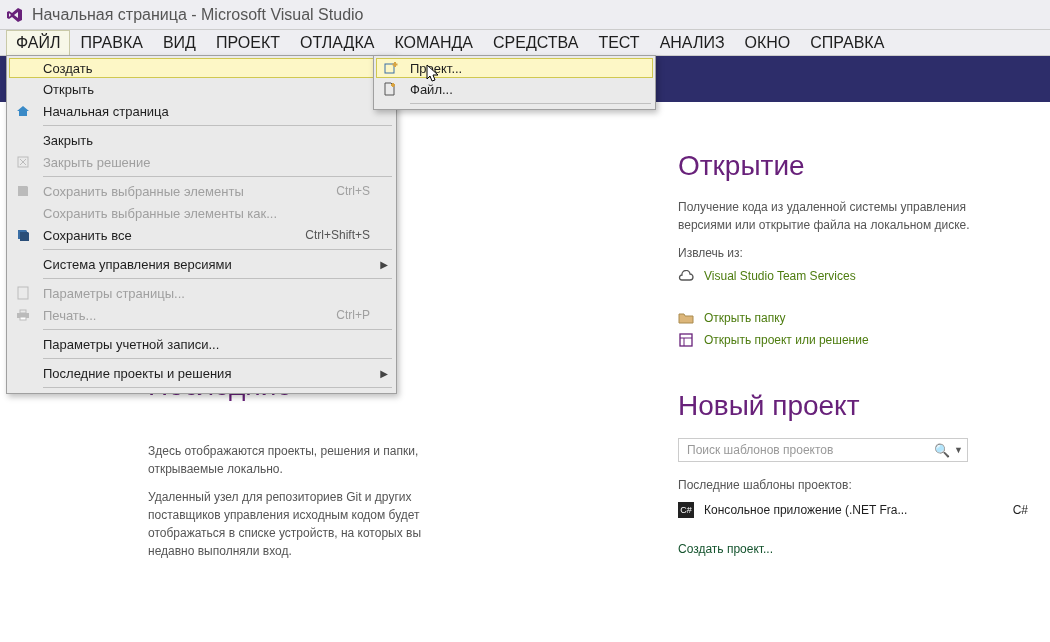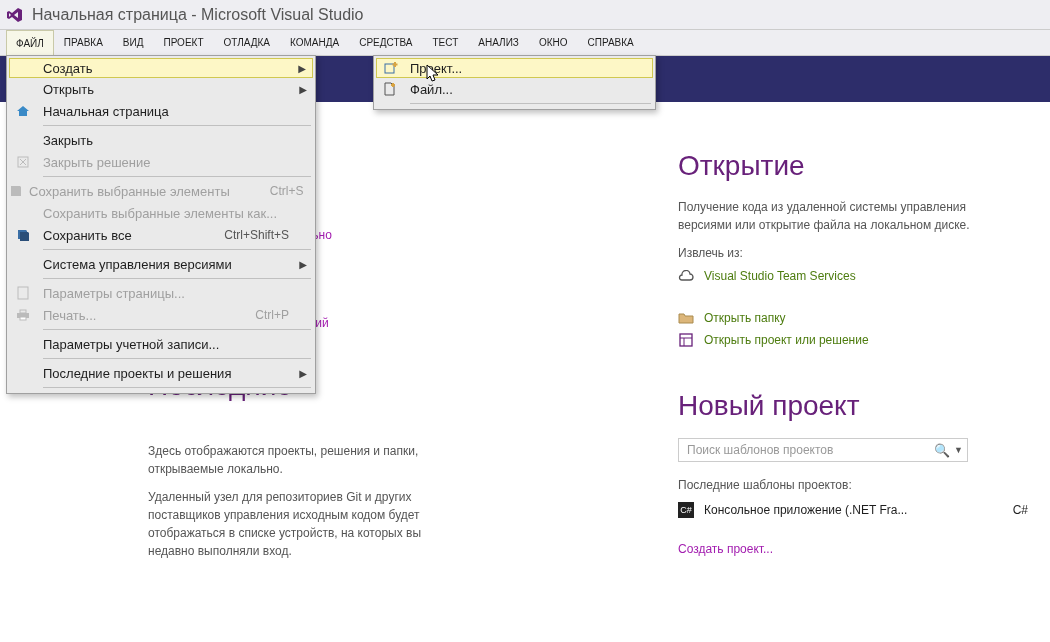--- a/index.html
+++ b/index.html
@@ -28,21 +28,21 @@
     margin-right: 8px;
     display:flex;align-items:center;justify-content:center;
   }
   .titlebar .title { color:#555; }
   .menubar {
     height: 26px;
     display: flex;
     align-items: stretch;
     background: #eeeef2;
     border-bottom: 1px solid #ccc;
-    font-size: 10px;
+    font-size: 16px;
     padding-left: 6px;
   }
   .menubar .menu-item {
     display: flex;
     align-items: center;
     padding: 0 10px;
     color: #1e1e1e;
     cursor: default;
     text-transform: uppercase;
   }
@@ -73,21 +73,21 @@
   .content .col-right {
     position:absolute;
     left: 640px; top: 48px; width: 350px;
   }
   .h1 {
     font-size: 28px;
     font-weight: 300;
     color: #68217a;
     margin: 0 0 16px 0;
   }
-  .link { color:#a21caf; cursor:pointer; margin:4px 0; }
+  .link { color:#14532d; cursor:pointer; margin:4px 0; }
   .muted { color:#555; line-height:1.5; }
   .section-gap { height: 36px; }
   .open-item {
     display:flex; align-items:center; gap:10px;
     margin:6px 0; color:#4d7c0f; cursor:pointer;
   }
   .open-item .ico { width:16px;height:16px; display:flex;align-items:center;justify-content:center; }
   .searchbox {
     display:flex;align-items:center;
     border:1px solid #ccc;
@@ -129,21 +129,21 @@
   .dropdown .label { flex:0 0 auto; }
   .dropdown .shortcut { margin-left:auto; padding-left:40px; color:#555; font-size:12px; }
   .dropdown .row.disabled .shortcut { color:#a0a0a0; }
   .dropdown .arrow {
     position:absolute; right:6px; top:50%; transform:translateY(-50%);
     font-size:10px; color:#444;
   }
   .dropdown .sep {
     height:1px; background:#c0c0c0; margin:3px 2px 3px 34px;
   }
-  #file-menu { top:55px; left:6px; width:310px; }
+  #file-menu { top:55px; left:6px; width:391px; }
   #create-submenu { top:55px; left:373px; width:283px; }
 
   .cursor-arrow {
     position:absolute; z-index:100;
     width:16px;height:20px;
     pointer-events:none;
   }
 </style>
 </head>
 <body>

